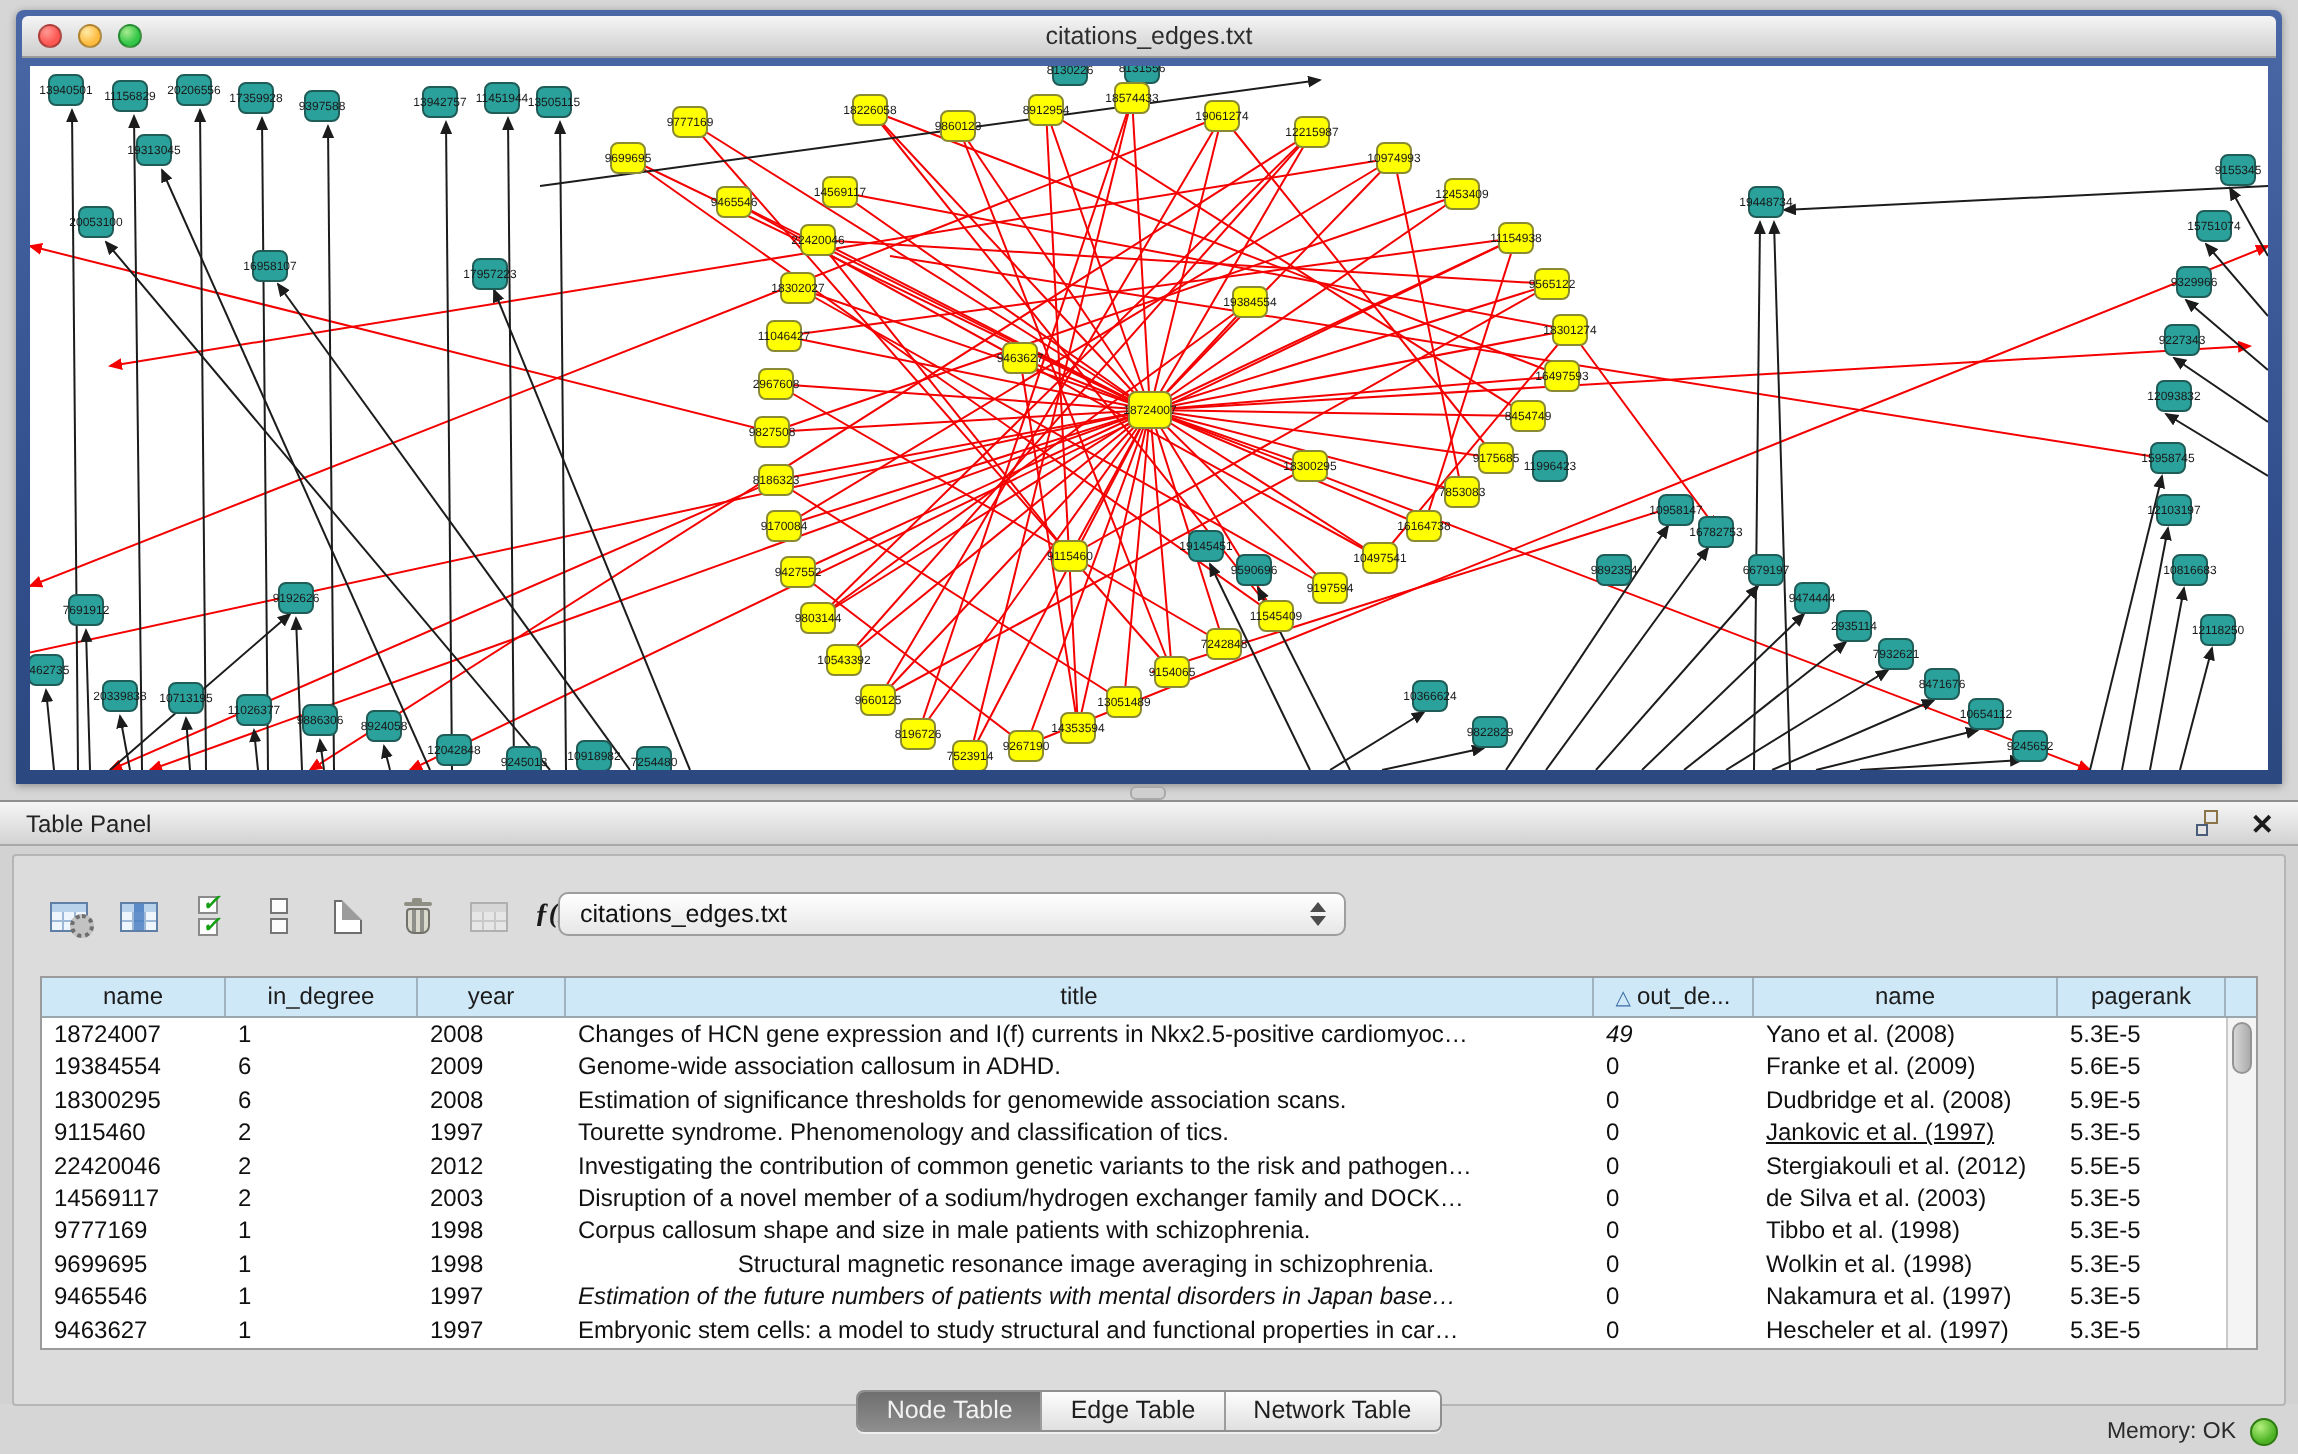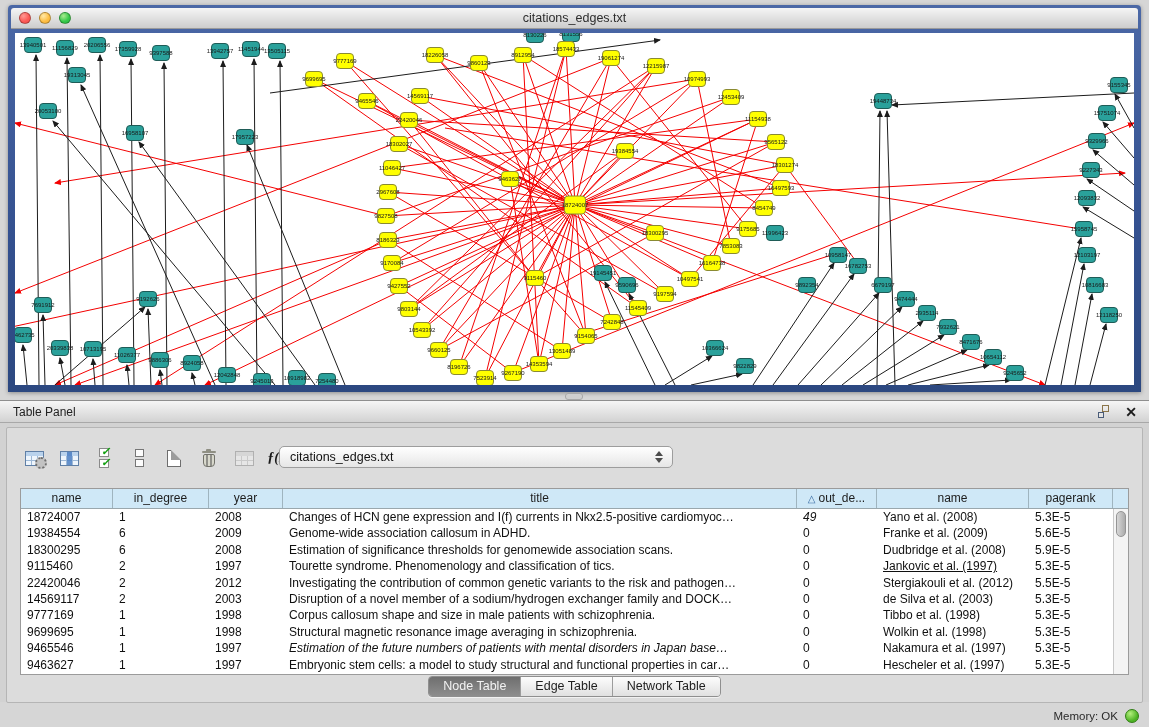--- a/index.html
+++ b/index.html
@@ -100,21 +100,21 @@
   .tbody { flex:1; overflow:hidden; position:relative; }
   .tr { display:flex; height:16.4px; line-height:16.4px; font-size:12px; color:#101010;
     white-space:nowrap; }
   .td { padding-left:6px; overflow:hidden; white-space:nowrap; }
   .vscroll { position:absolute; right:0; top:20px; bottom:0; width:15px;
     background:#f4f4f4; border-left:1px solid #c9c9c9; }
   .vscroll .thumb { position:absolute; top:2px; left:2px; width:10px; height:26px;
     background:linear-gradient(90deg,#d7d7d7,#ababab); border:1px solid #949494; border-radius:5px; }
 
   
-  .tabs { position:absolute; left:0; right:0; top:248px; display:flex; justify-content:center;text-align:right; }
+  .tabs { position:absolute; left:0; right:0; top:267px; display:flex; justify-content:center;text-align:right; }
   .tabbar { display:flex; border:1px solid #8f8f8f; border-radius:4px; overflow:hidden;
     box-shadow:0 1px 0 rgba(255,255,255,.6); }
   .tab { font-size:12.5px; padding:2px 14px 3px 14px; background:linear-gradient(#fdfdfd,#e0e0e0);
     color:#1e1e1e; border-right:1px solid #9c9c9c; cursor:pointer; }
   .tab:last-child { border-right:none; }
   .tab.selected { background:linear-gradient(#6f6f6f,#8d8d8d); color:#f2f2f2; }
 
   
   .status { position:absolute; right:10px; bottom:4px; display:flex; align-items:center; }
   .status .txt { font-size:11.5px; color:#2a2a2a; margin-right:7px; }
@@ -807,21 +807,21 @@
             <div class="td" style="flex: 1 1 0%;">Corpus callosum shape and size in male patients with schizophrenia.</div>
             <div class="td" style="width: 80px; flex: 0 0 auto;">0</div>
             <div class="td" style="width: 152px; flex: 0 0 auto;">Tibbo et al. (1998)</div>
             <div class="td" style="width: 84px; flex: 0 0 auto;">5.3E-5</div>
             <div style="width: 15px; flex: 0 0 auto;"></div>
           </div>
           <div class="tr">
             <div class="td" style="width: 92px; flex: 0 0 auto;">9699695</div>
             <div class="td" style="width: 96px; flex: 0 0 auto;">1</div>
             <div class="td" style="width: 74px; flex: 0 0 auto;">1998</div>
-            <div class="td" style="flex: 1 1 0%;">Structural magnetic resonance image averaging in schizophrenia.</div>
+            <div class="td" style="flex: 1 1 0%; text-align: center;">Structural magnetic resonance image averaging in schizophrenia.</div>
             <div class="td" style="width: 80px; flex: 0 0 auto;">0</div>
             <div class="td" style="width: 152px; flex: 0 0 auto;">Wolkin et al. (1998)</div>
             <div class="td" style="width: 84px; flex: 0 0 auto;">5.3E-5</div>
             <div style="width: 15px; flex: 0 0 auto;"></div>
           </div>
           <div class="tr">
             <div class="td" style="width: 92px; flex: 0 0 auto;">9465546</div>
             <div class="td" style="width: 96px; flex: 0 0 auto;">1</div>
             <div class="td" style="width: 74px; flex: 0 0 auto;">1997</div>
             <div class="td" style="flex: 1 1 0%; font-style: italic;">Estimation of the future numbers of patients with mental disorders in Japan base…</div>

